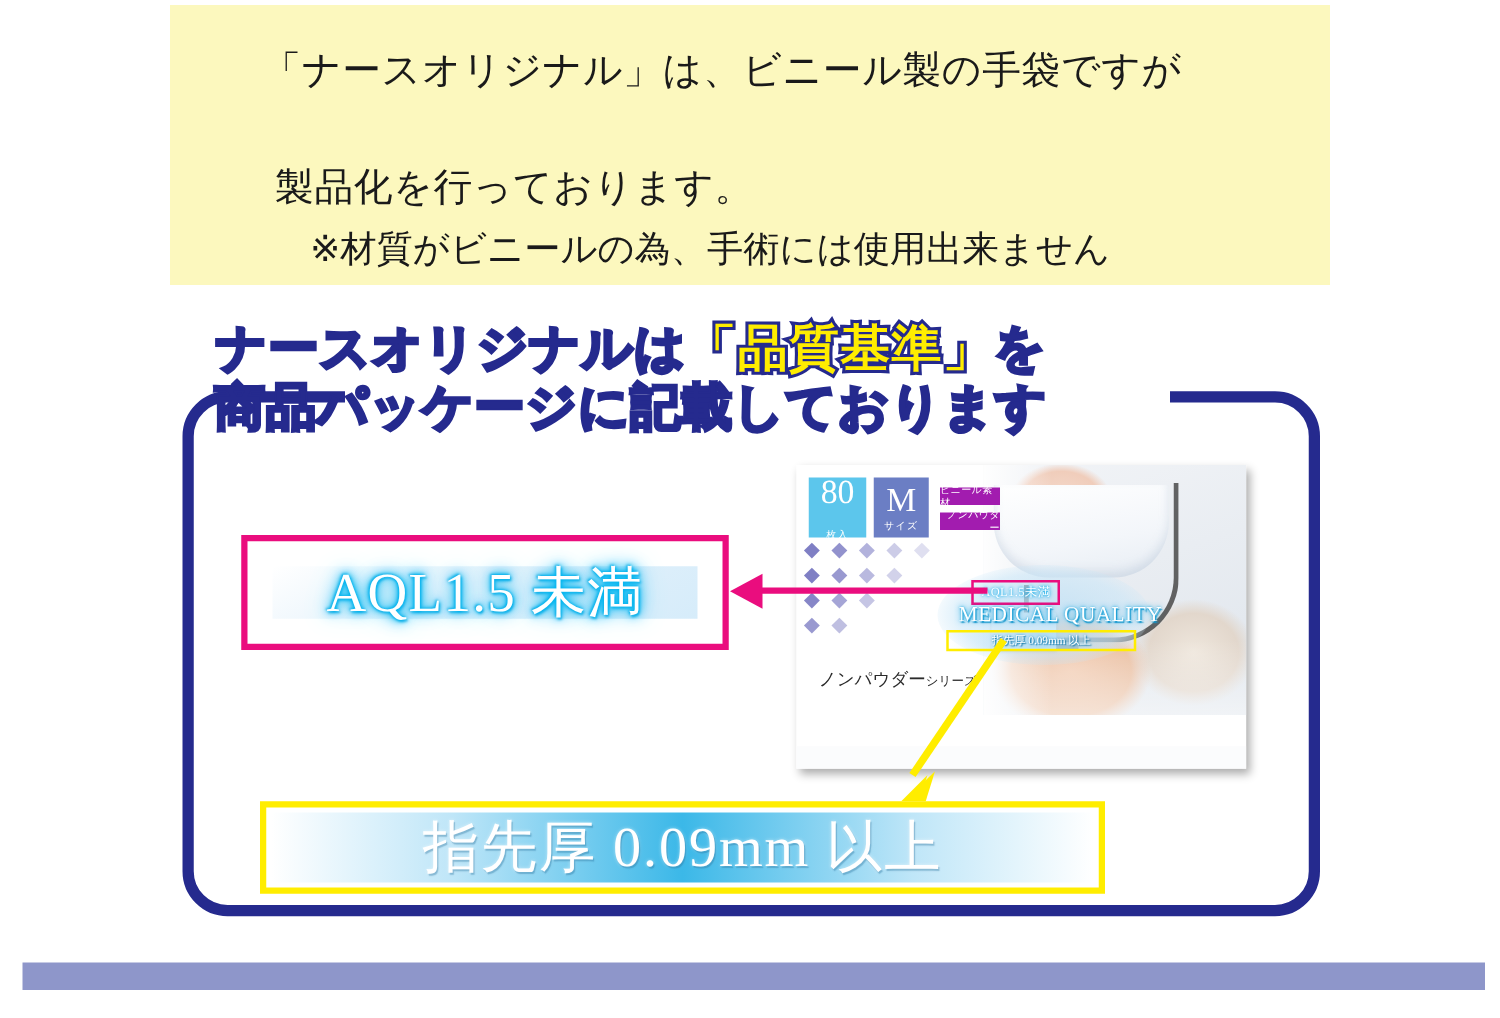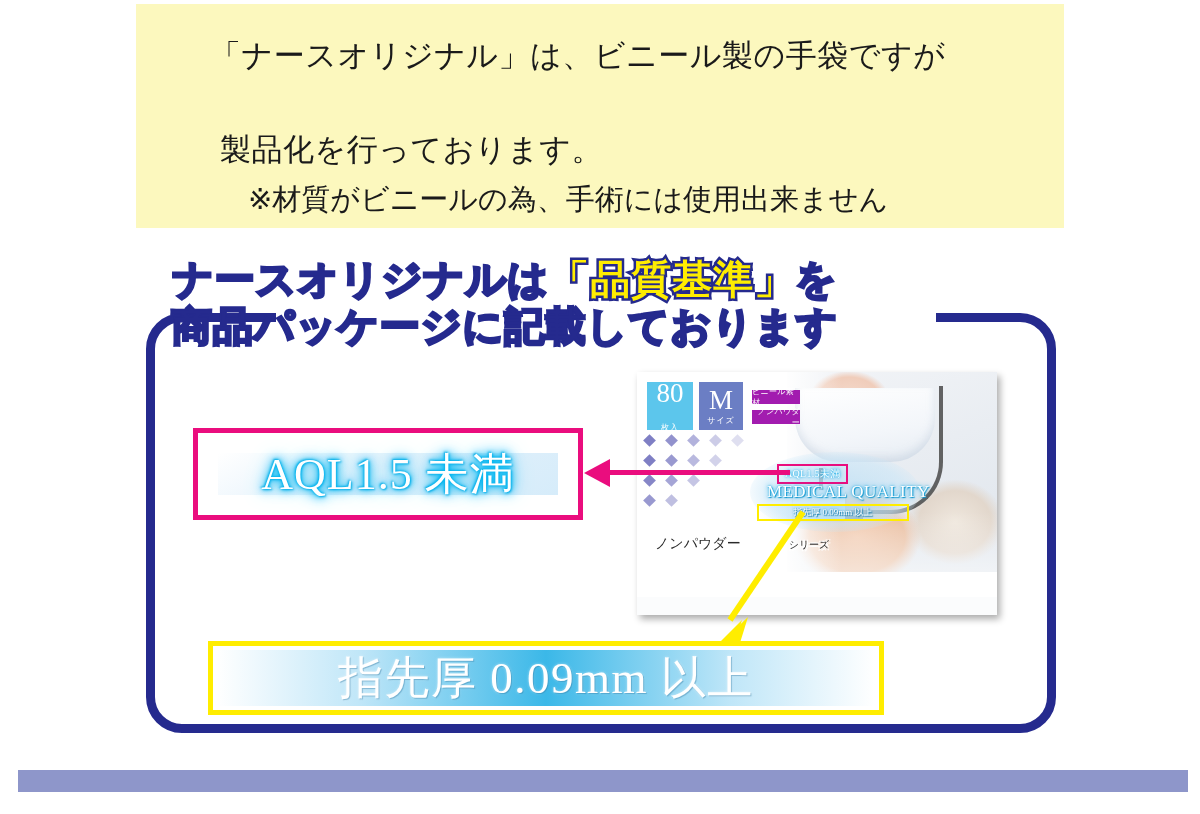--- a/index.html
+++ b/index.html
@@ -308,21 +308,21 @@
   .pkg-series {
     position: absolute;
     left: 18px; top: 163px;
     font-size: 14px;
     color: #2a2a2a;
     white-space: nowrap;
     font-family: "DejaVu Sans", sans-serif;
     text-shadow: -1.5px -1.5px 0 #fff, 1.5px -1.5px 0 #fff, -1.5px 1.5px 0 #fff, 1.5px 1.5px 0 #fff, 0 0 5px #fff;
     z-index: 3;
   }
-  .pkg-series .sm { font-size: 10px; margin-left: 48px; }
+  .pkg-series .sm { font-size: 10px; }
   .pkg-name {
     position: absolute;
     left: 14px; top: 182px;
     font-family: "Liberation Serif","DejaVu Serif",serif;
     font-size: 38px;
     color: #1c1c1c;
     letter-spacing: 1px;
     white-space: nowrap;
     text-shadow: -2px -2px 0 #fff, 2px -2px 0 #fff, -2px 2px 0 #fff, 2px 2px 0 #fff, 0 0 8px #fff, 0 0 12px #fff;
     z-index: 3;

